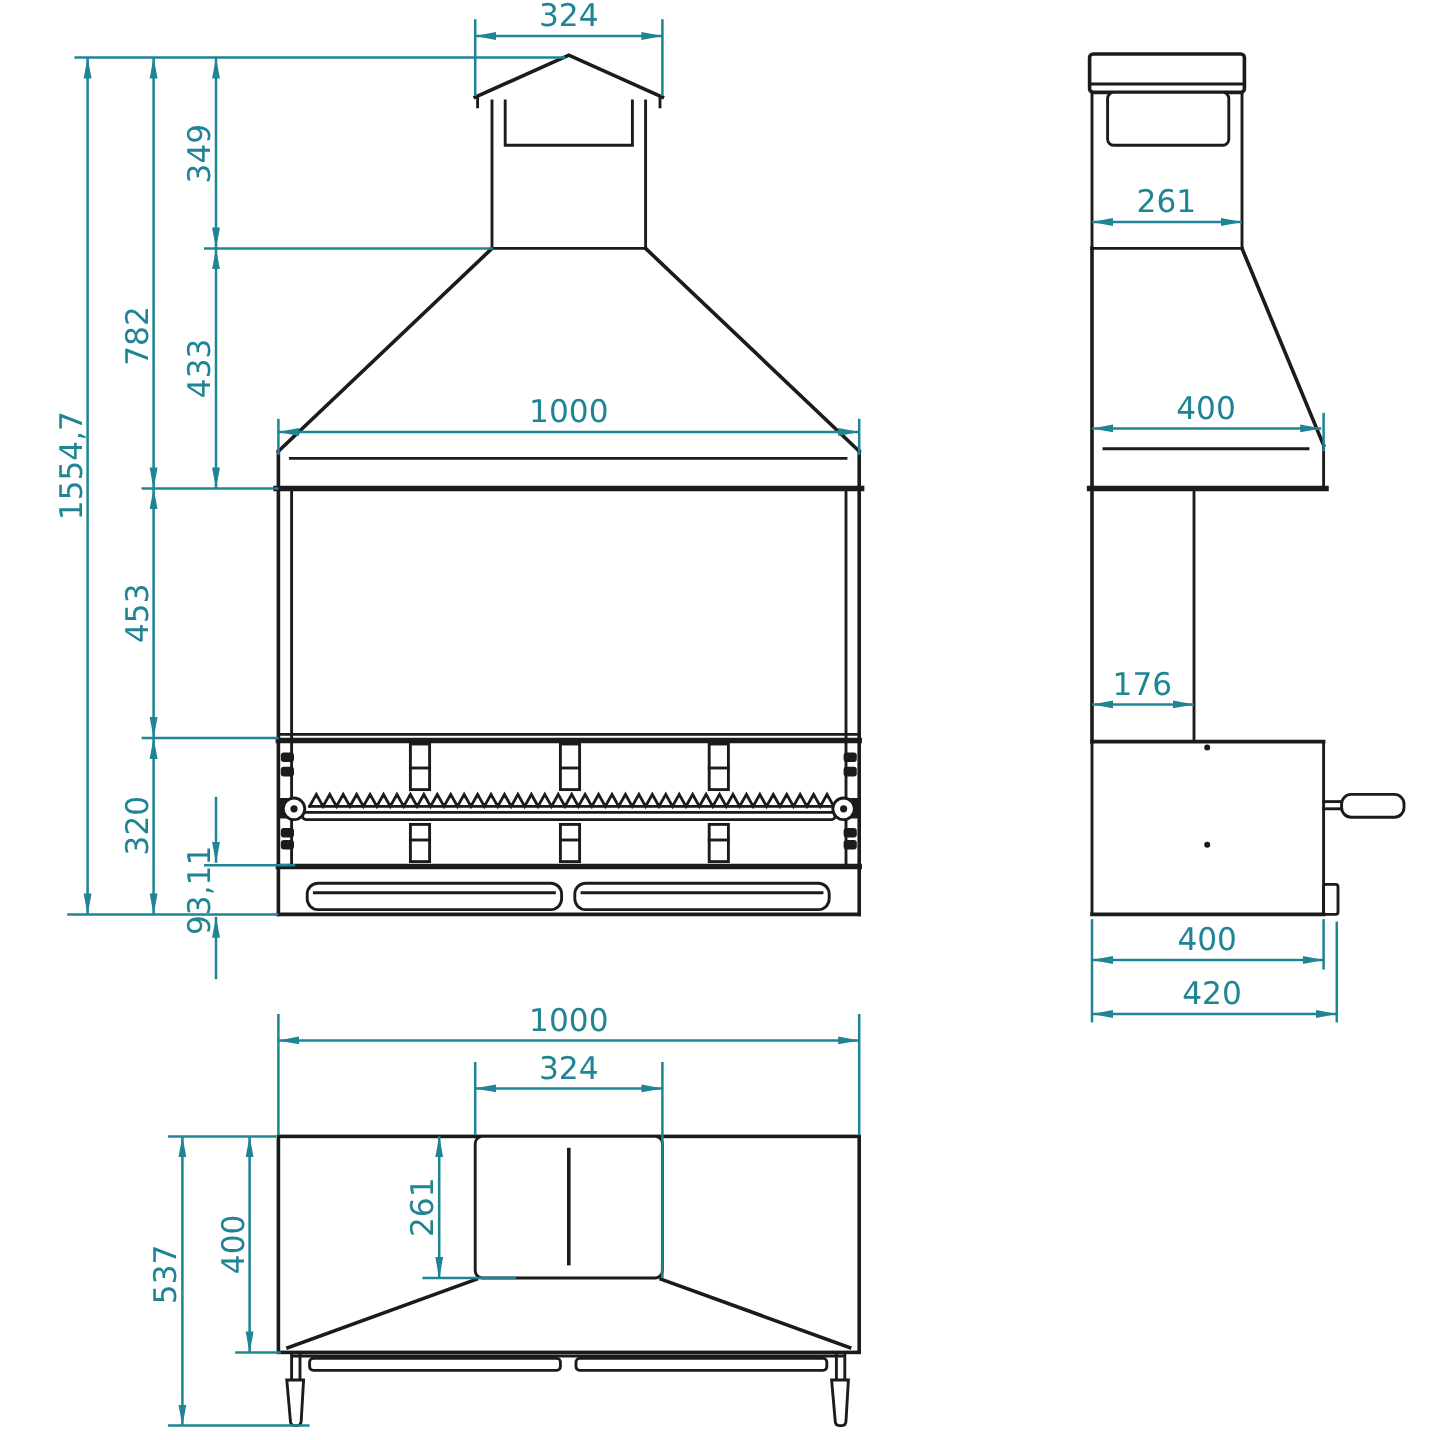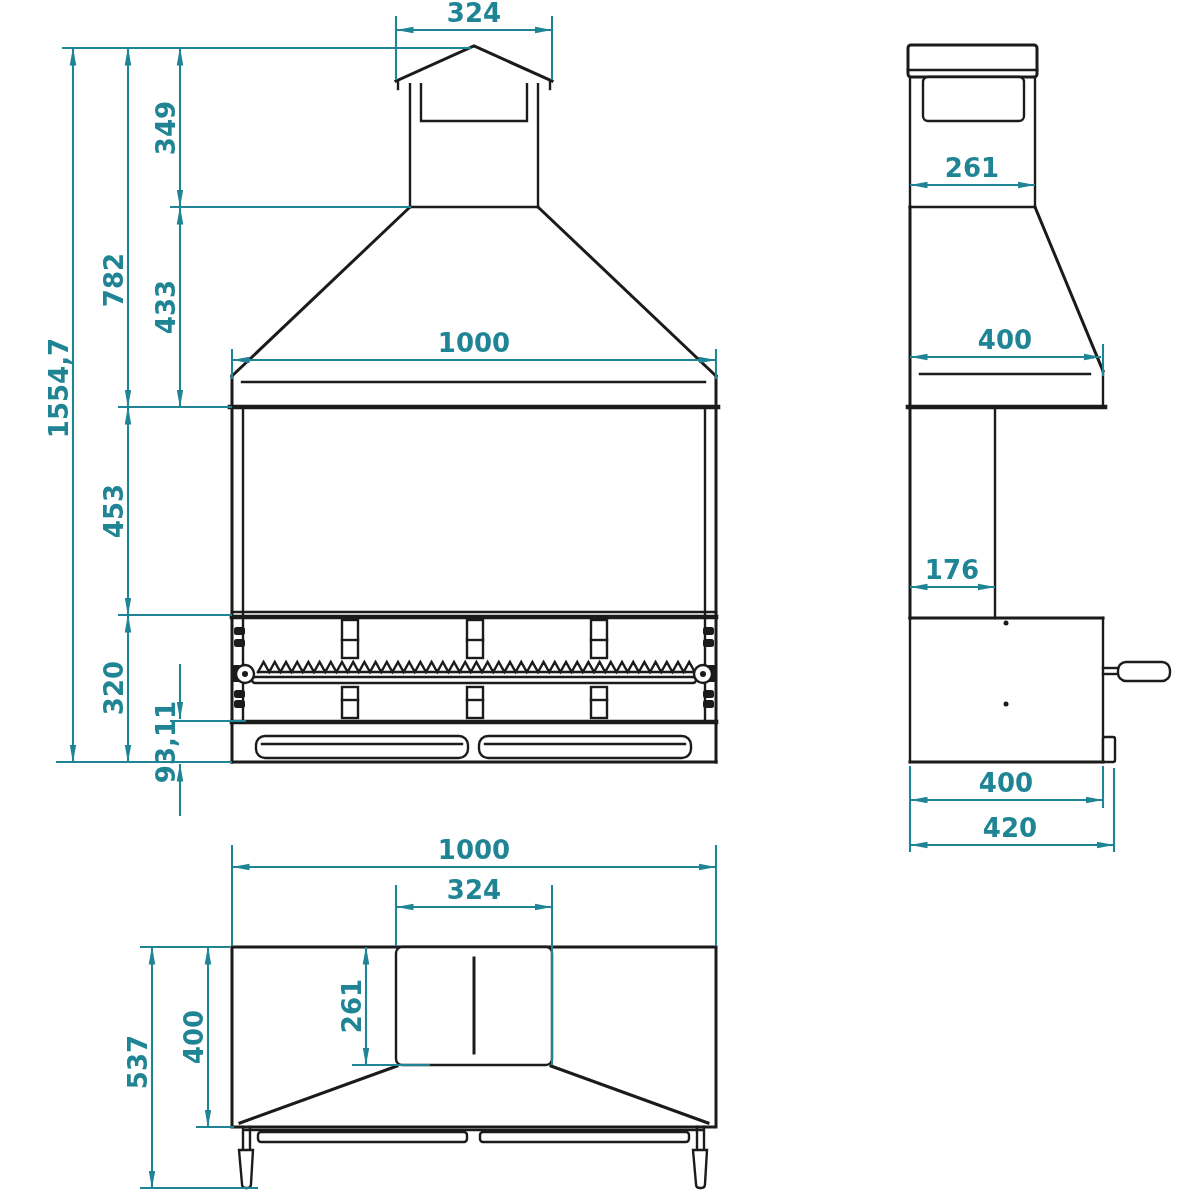--- a/index.html
+++ b/index.html
@@ -1,16 +1,16 @@
 <!DOCTYPE html>
 <html style="--dim: #1f8494; --ln: #1b1b1b; --bg: #ffffff;"><head>
 <meta charset="utf-8">
 <style>
   html,body{margin:0;padding:0;background:#fff;}
-  .page{width:1200px;height:1200px;background:var(--bg,#fff);font-weight:bold;}
+  .page{width:1200px;height:1200px;background:var(--bg,#fff);}
   svg{display:block;}
   .ln{stroke:var(--ln,#1b1b1b);stroke-width:2.4;fill:none;stroke-linecap:square;}
   .th{stroke-width:3;}
   .hv{stroke-width:4.6;}
   .wh{fill:#fff;}
   .blk{fill:var(--ln,#1b1b1b);stroke:none;}
   .dim{stroke:var(--dim,#1f8494);stroke-width:2.1;fill:none;stroke-linecap:butt;}
   .dimtext{fill:var(--dim,#1f8494);font-family:"DejaVu Sans","Liberation Sans",sans-serif;font-size:26px;text-anchor:middle;}
   #arw path{fill:var(--dim,#1f8494);}
 </style>

